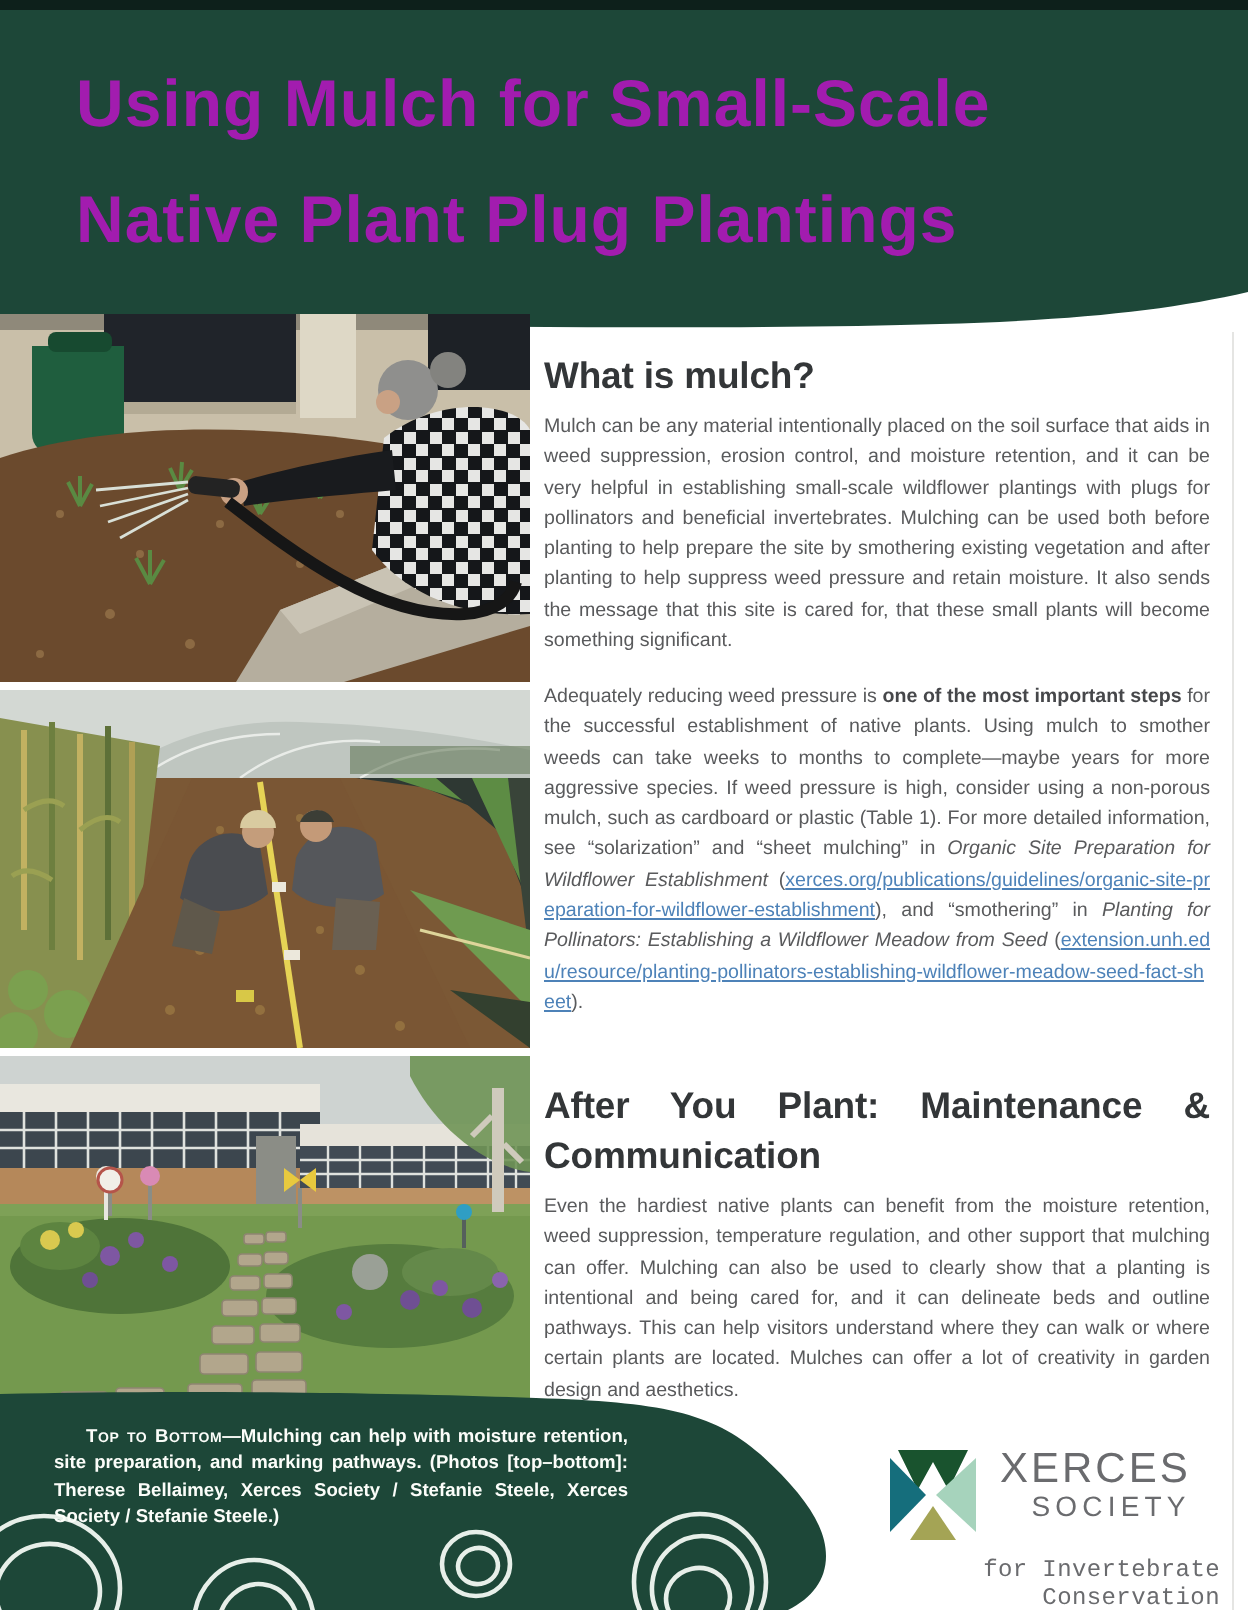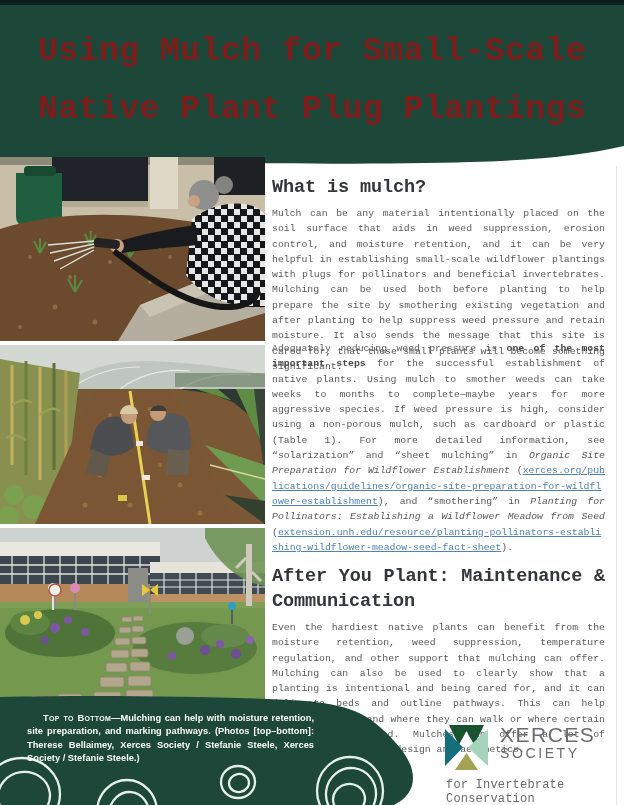--- a/index.html
+++ b/index.html
@@ -3,52 +3,52 @@
 <meta charset="utf-8">
 <style>
   html,body{margin:0;padding:0;background:#ffffff;}
   body{width:624px;height:805px;position:relative;overflow:hidden;
        font-family:"Liberation Sans",sans-serif;}
   .page{position:absolute;inset:0;overflow:hidden;background:#fff;}
 
   
   .hdr-svg{position:absolute;left:0;top:0;width:624px;height:168px;}
   .top-strip{position:absolute;left:0;top:0;width:624px;height:5px;background:#0d201b;}
-  .title{position:absolute;left:38px;top:23px;color:#7f1d1d;
-         font-family:Liberation Mono, monospace;font-weight:700;font-size:33px;line-height:58px;
+  .title{position:absolute;left:38px;top:23px;color:#a21caf;
+         font-family:Liberation Sans, sans-serif;font-weight:700;font-size:33px;line-height:58px;
          letter-spacing:0.5px;white-space:nowrap;}
 
   
   .photo{position:absolute;left:0;width:265px;overflow:hidden;}
   .photo svg{display:block;width:100%;height:100%;}
   #photo1{top:157px;height:184px;}
   #photo2{top:345px;height:179px;}
   #photo3{top:528px;height:179px;}
 
   
-  .section{position:absolute;left:272px;width:333px;font-family:Liberation Mono, monospace;}
+  .section{position:absolute;left:272px;width:333px;}
   #sec1{top:175px;} #sec2{top:335px;} #sec3{top:540px;}
   .h2-line{font-size:18.5px;font-weight:700;color:var(--heading,#333638);
            line-height:25px;letter-spacing:-0.1px;}
-  .h2-stretch{text-align:justify;text-align-last:justify;margin-top:24px;}
+  .h2-stretch{text-align:justify;text-align-last:justify;}
   .bodytext{margin-top:6px;font-size:9.8px;line-height:15.3px;color:var(--body-text,#595a5c);
             text-align:justify;}
   .bodytext .b{font-weight:700;color:#46474a;}
   .bodytext .i{font-style:italic;}
   .bodytext a.link{color:var(--link-blue,#4d82b8);text-decoration:underline;
                    word-break:break-all;cursor:pointer;}
 
   
   .blob-svg{position:absolute;left:0;top:693px;width:420px;height:112px;}
   .caption{position:absolute;left:27px;top:712px;width:287px;color:#fbfdf9;
            font-size:9.3px;font-weight:700;line-height:13.4px;text-align:justify;}
   .caption .lead{font-variant-caps:small-caps;letter-spacing:0.3px;margin-left:16px;}
 
   
-  .logo{position:absolute;left:445px;top:725px;width:165px;height:60px;}
+  .logo{position:absolute;left:445px;top:725px;width:165px;height:60px;text-align:right;}
   .logo-mark{position:absolute;left:0;top:0;width:43px;height:45px;}
   .logo-mark div{position:absolute;}
   .lm-top{left:4px;top:0;width:35px;height:20px;background:var(--logo-dark-green,#19532e);
           clip-path:polygon(0% 0%,100% 0%,72% 100%,50% 30%,28% 100%);}
   .lm-left{left:0;top:4px;width:18px;height:37px;background:var(--logo-teal,#156e7c);
           clip-path:polygon(0% 0%,100% 50%,0% 100%);}
   .lm-right{right:0;top:4px;width:20px;height:37px;background:var(--logo-mint,#a6d3bc);
           clip-path:polygon(100% 0%,0% 50%,100% 100%);}
   .lm-bottom{left:10px;bottom:0;width:23px;height:17px;background:var(--logo-olive,#a4a455);
           clip-path:polygon(0% 100%,50% 0%,100% 100%);}

